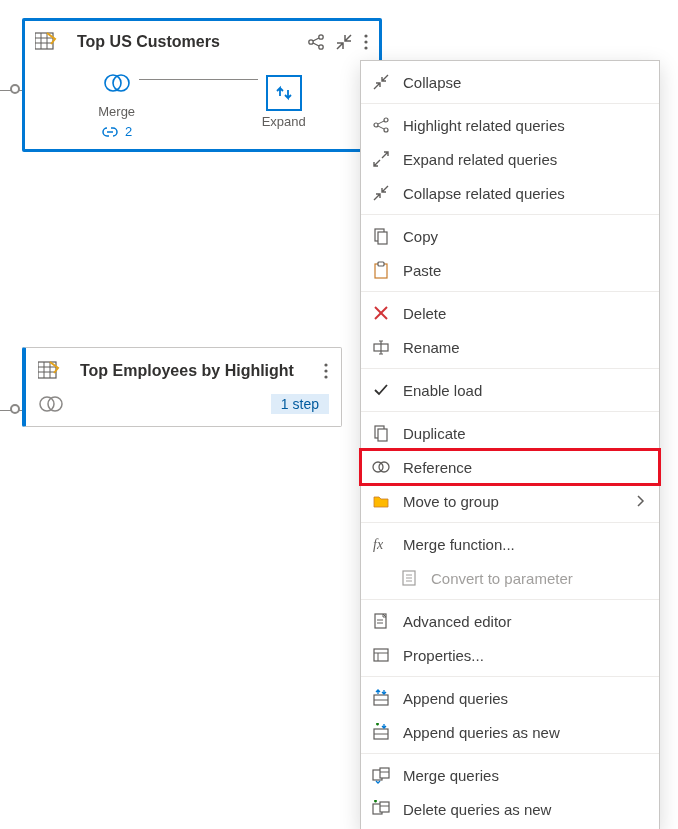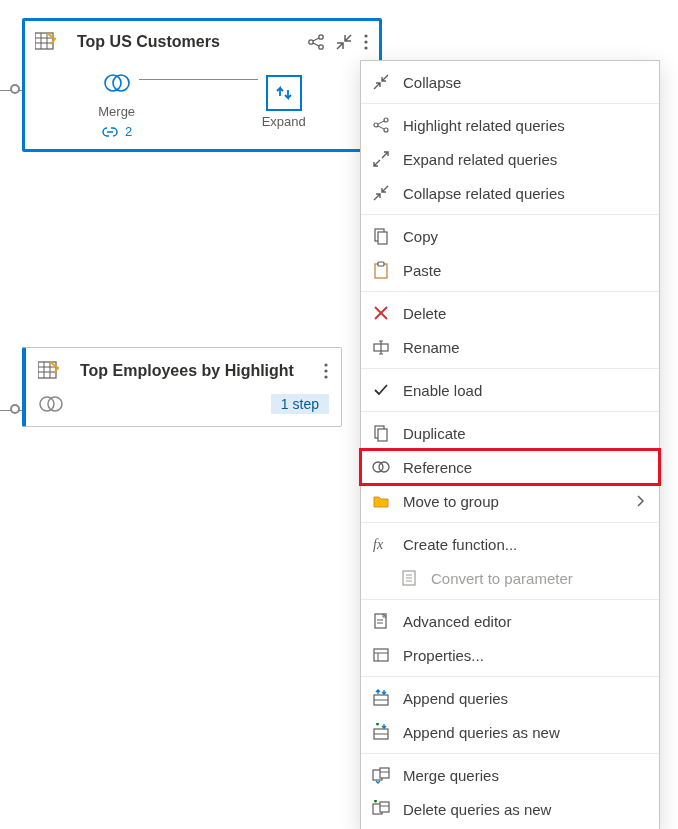--- a/index.html
+++ b/index.html
@@ -364,21 +364,21 @@
         </svg>
       </span>
   </div>
   <div class="menu-sep"></div>
   <div class="menu-item">
     <span class="item-icon">
         <svg width="18" height="18" viewBox="0 0 18 18">
           <text x="1" y="14" font-style="italic" font-family="serif" font-size="14" fill="#605e5c">fx</text>
         </svg>
       </span>
-    <span class="label">Create function...</span>
+    <span class="label">Merge function...</span>
   </div>
   <div class="menu-item disabled">
     <span class="item-icon">
         <svg width="18" height="18" viewBox="0 0 18 18">
           <rect x="3" y="2" width="12" height="14" fill="none" stroke="#a19f9d" stroke-width="1.2"></rect>
           <line x1="6" y1="6" x2="12" y2="6" stroke="#a19f9d"></line>
           <line x1="6" y1="9" x2="12" y2="9" stroke="#a19f9d"></line>
           <line x1="6" y1="12" x2="12" y2="12" stroke="#a19f9d"></line>
         </svg>
       </span>

